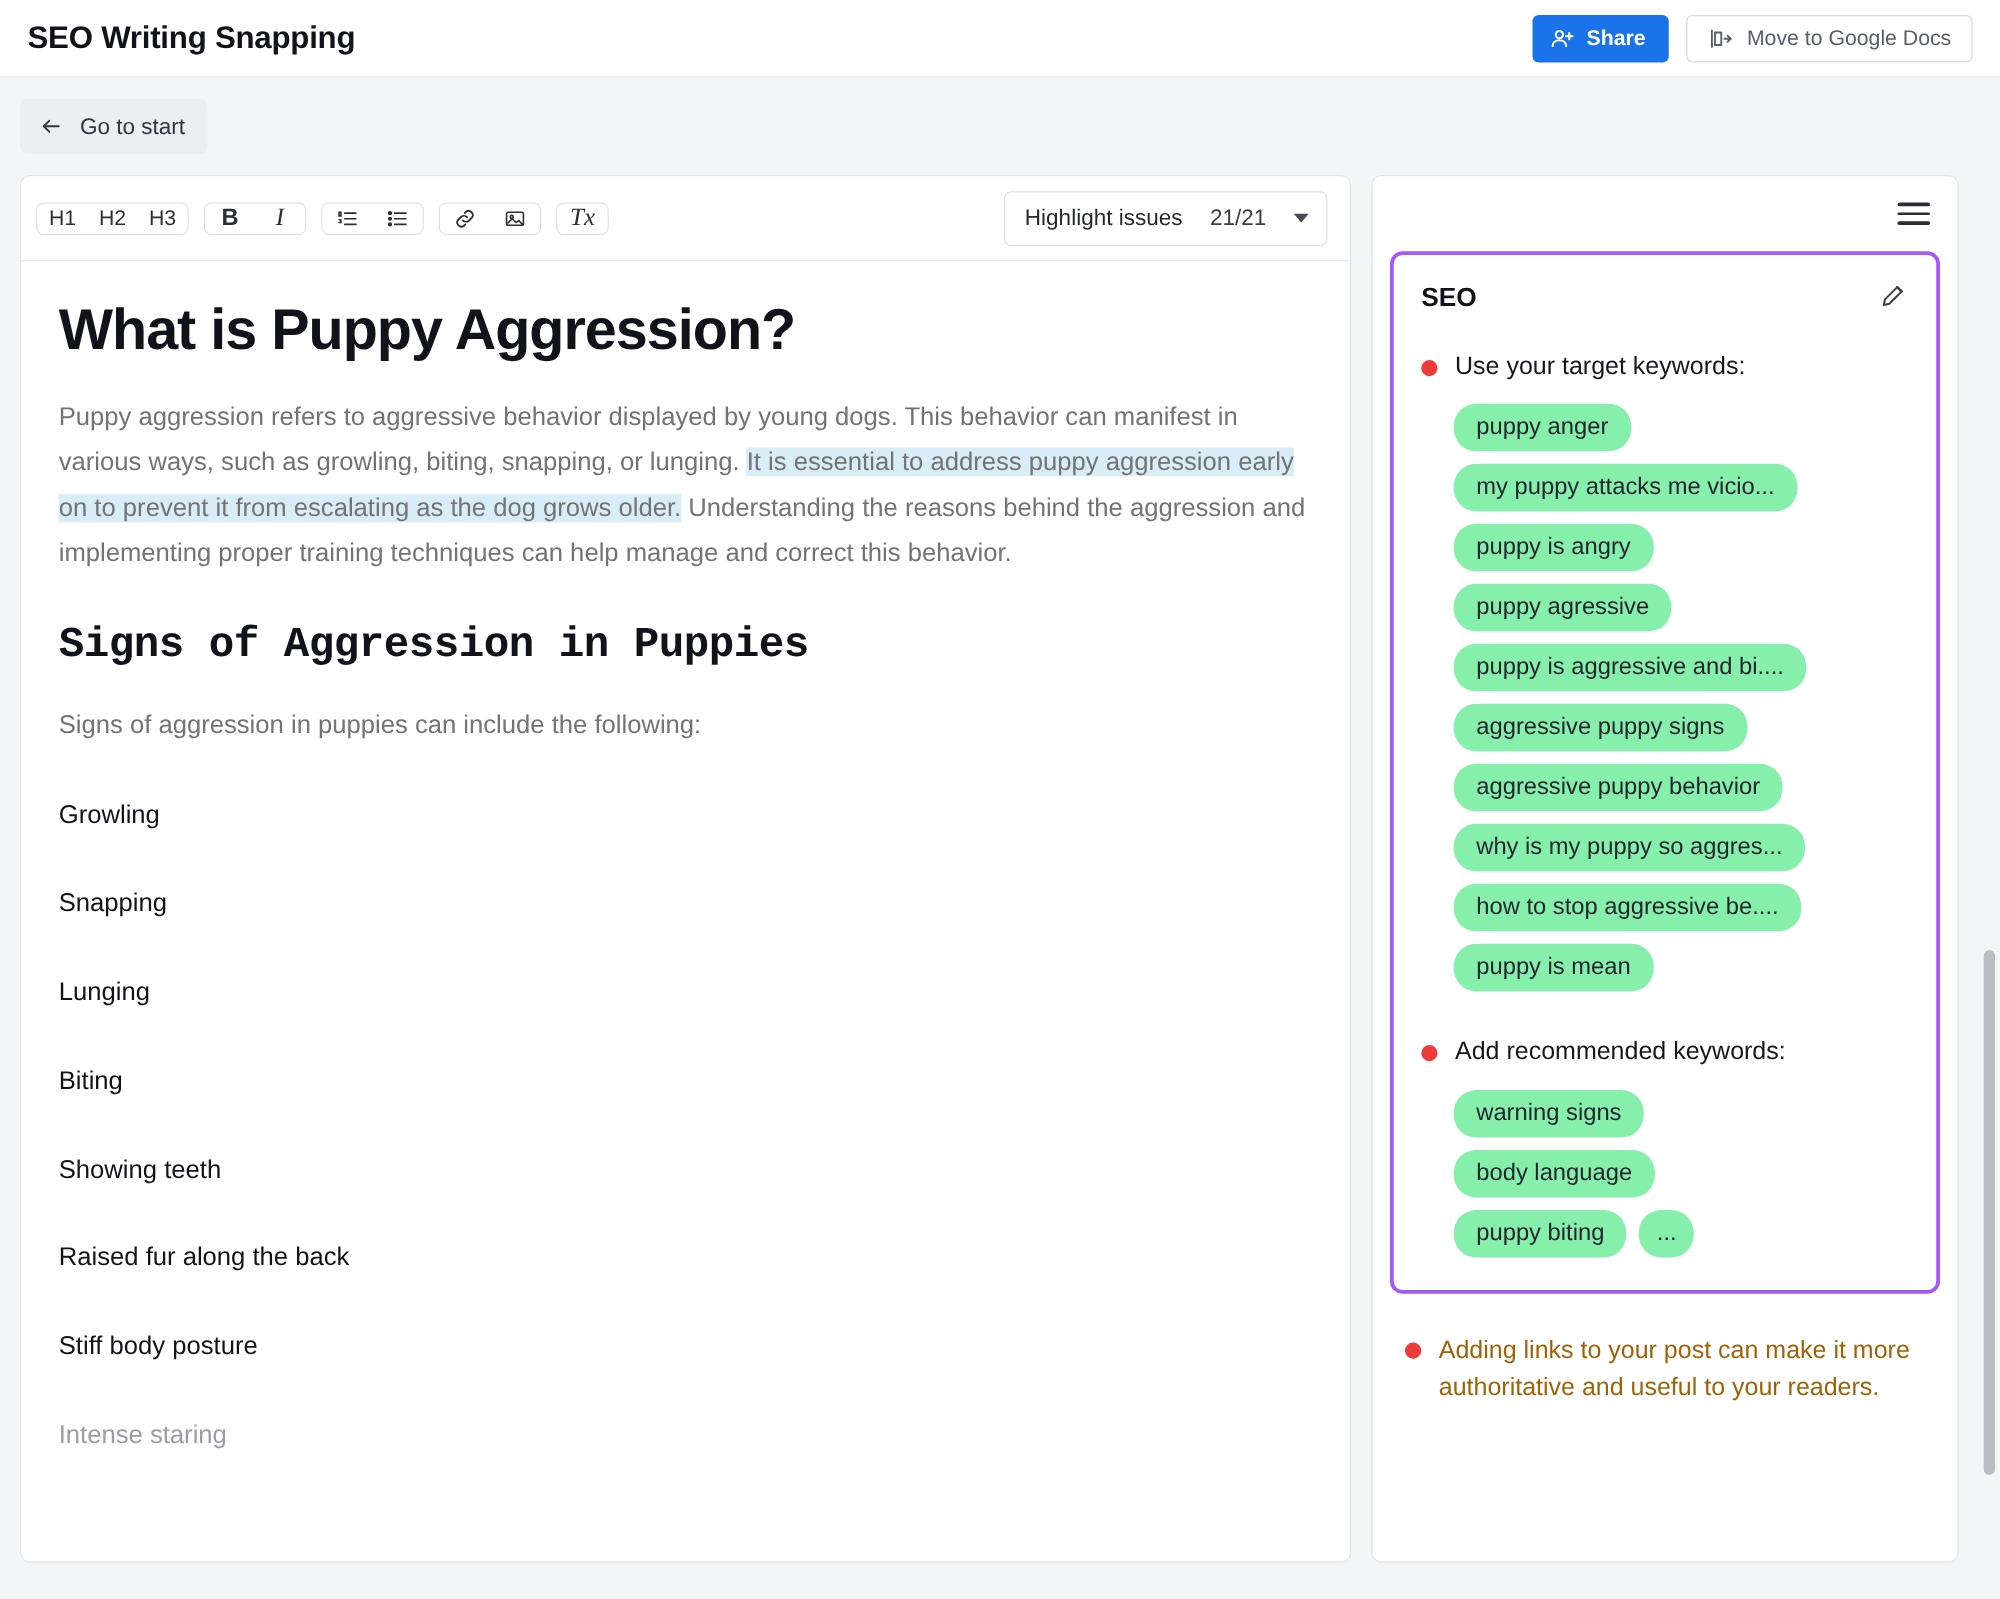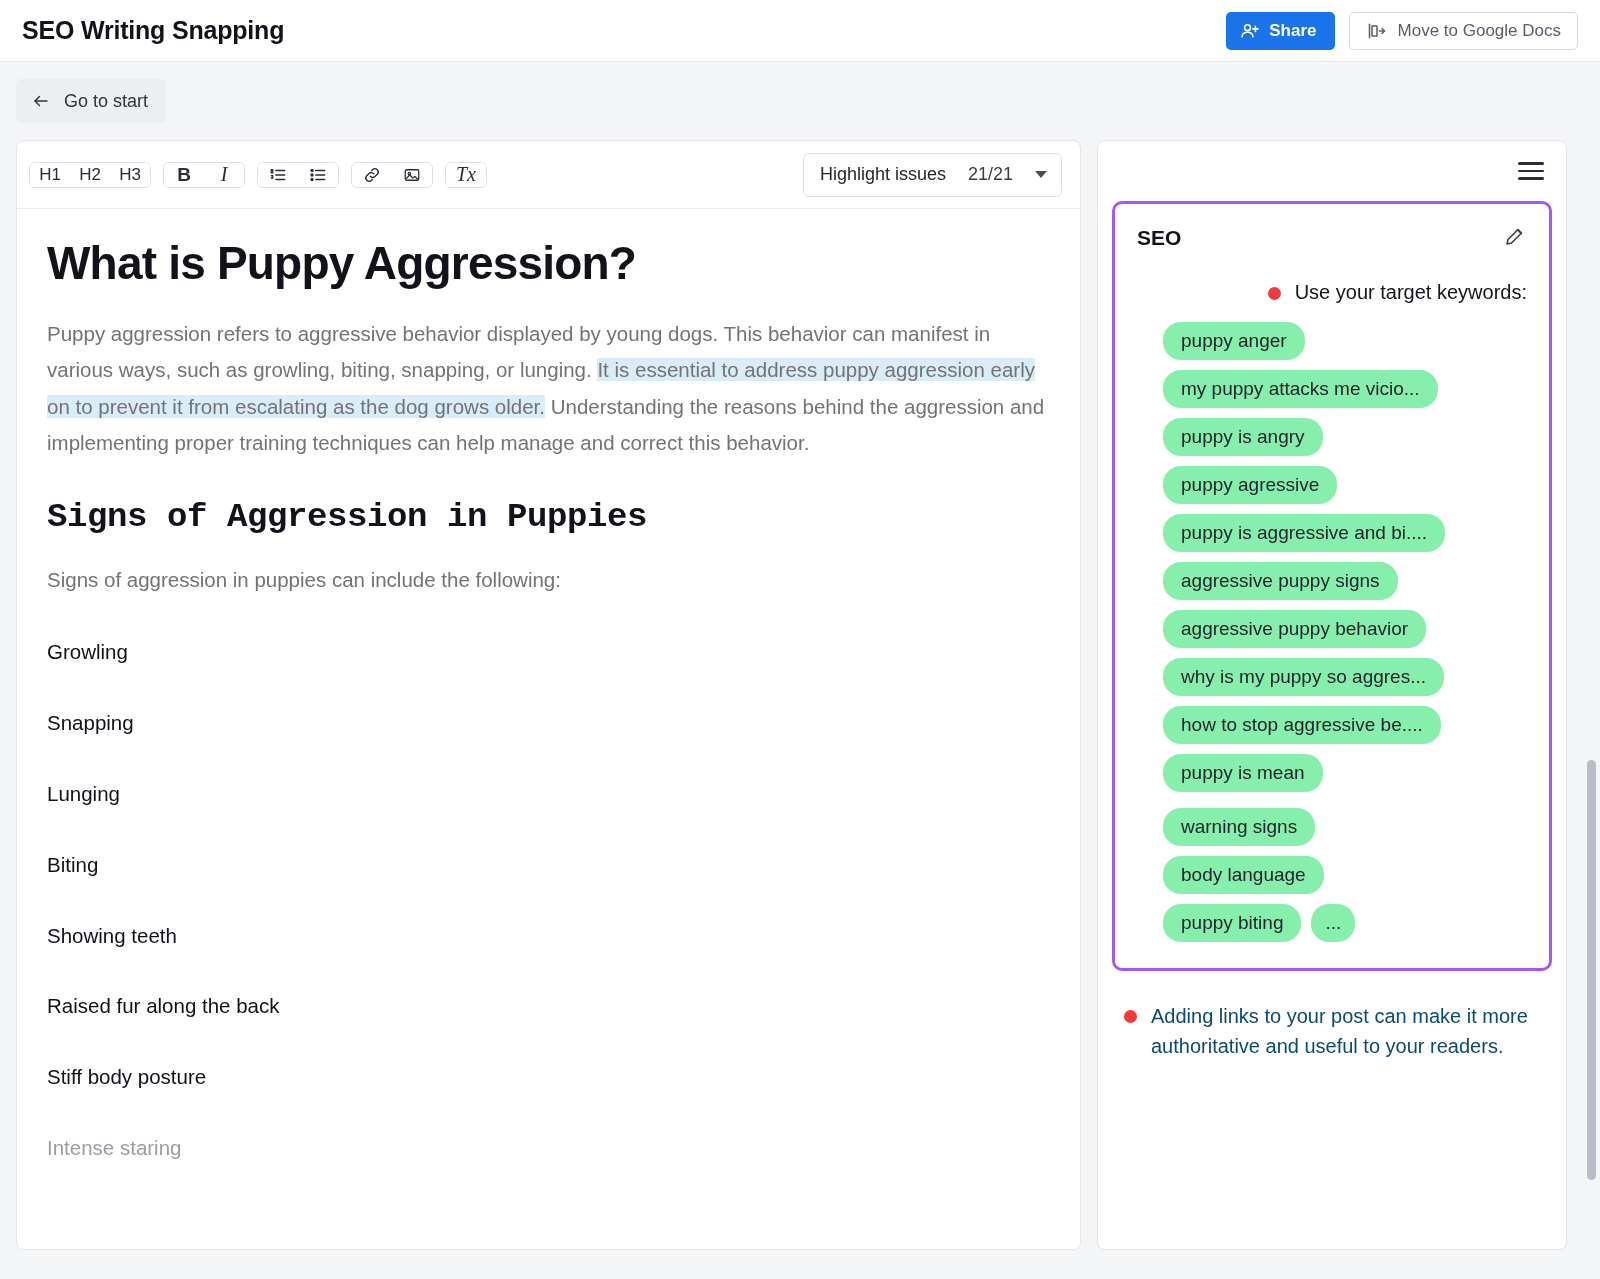--- a/index.html
+++ b/index.html
@@ -107,35 +107,35 @@
   .hamburger span { display: block; width: 26px; height: 2.6px; background: #2a2d35; border-radius: 2px; }
 
   .seo-card {
     margin: 0 14px; border: 3px solid #a259f7; border-radius: 10px;
     padding: 20px 22px 26px 22px;
   }
   .seo-card-head { display: flex; align-items: center; }
   .seo-title { font-size: 21px; font-weight: bold; }
   .pencil { margin-left: auto; cursor: pointer; color: #3c3f47; }
 
-  .bullet-row { display: flex; gap: 14px; margin-top: 26px; justify-content: flex-end; }
+  .bullet-row { display: flex; gap: 14px; margin-top: 26px; }
   .dot { width: 13px; height: 13px; border-radius: 50%; background: #ef3b3b; flex: 0 0 13px; margin-top: 9px; }
   .bullet-text { font-size: 20px; line-height: 1.42; color: #15171c; }
 
   .chips { margin: 16px 0 0 26px; display: flex; flex-direction: column; align-items: flex-start; gap: 10px; }
   .chip {
     background: #86efac; color: #23262d; border-radius: 18px;
     padding: 8px 18px; font-size: 19px; max-width: 100%;
     white-space: nowrap; overflow: hidden; text-overflow: ellipsis; cursor: pointer;
   }
   .chip-row { display: flex; gap: 10px; align-items: center; }
   .chip.more { padding: 8px 14px; }
 
   .tip-row { display: flex; gap: 14px; padding: 30px 24px 0 26px; }
-  .tip-text { font-size: 20px; line-height: 1.5; color: #0c4a6e; }
+  .tip-text { font-size: 20px; line-height: 1.5; color: #a16207; }
 
   
   .vscroll {
     position: absolute; right: 2px; width: 9px; border-radius: 6px; background: #b9bcc4;
   }
   .vscroll.page { top: 760px; height: 420px; right: 4px; }
 </style>
 </head>
 <body>
 
@@ -307,20 +307,24 @@
           <span class="chip">puppy is angry</span>
           <span class="chip">puppy agressive</span>
           <span class="chip">puppy is aggressive and bi....</span>
           <span class="chip">aggressive puppy signs</span>
           <span class="chip">aggressive puppy behavior</span>
           <span class="chip">why is my puppy so aggres...</span>
           <span class="chip">how to stop aggressive be....</span>
           <span class="chip">puppy is mean</span>
         </div>
 
+        <div class="bullet-row" style="margin-top:34px">
+          <span class="dot"></span>
+          <span class="bullet-text">Add recommended keywords:</span>
+        </div>
         <div class="chips">
           <span class="chip">warning signs</span>
           <span class="chip">body language</span>
           <span class="chip-row">
             <span class="chip">puppy biting</span>
             <span class="chip more">...</span>
           </span>
         </div>
       </div>
 

